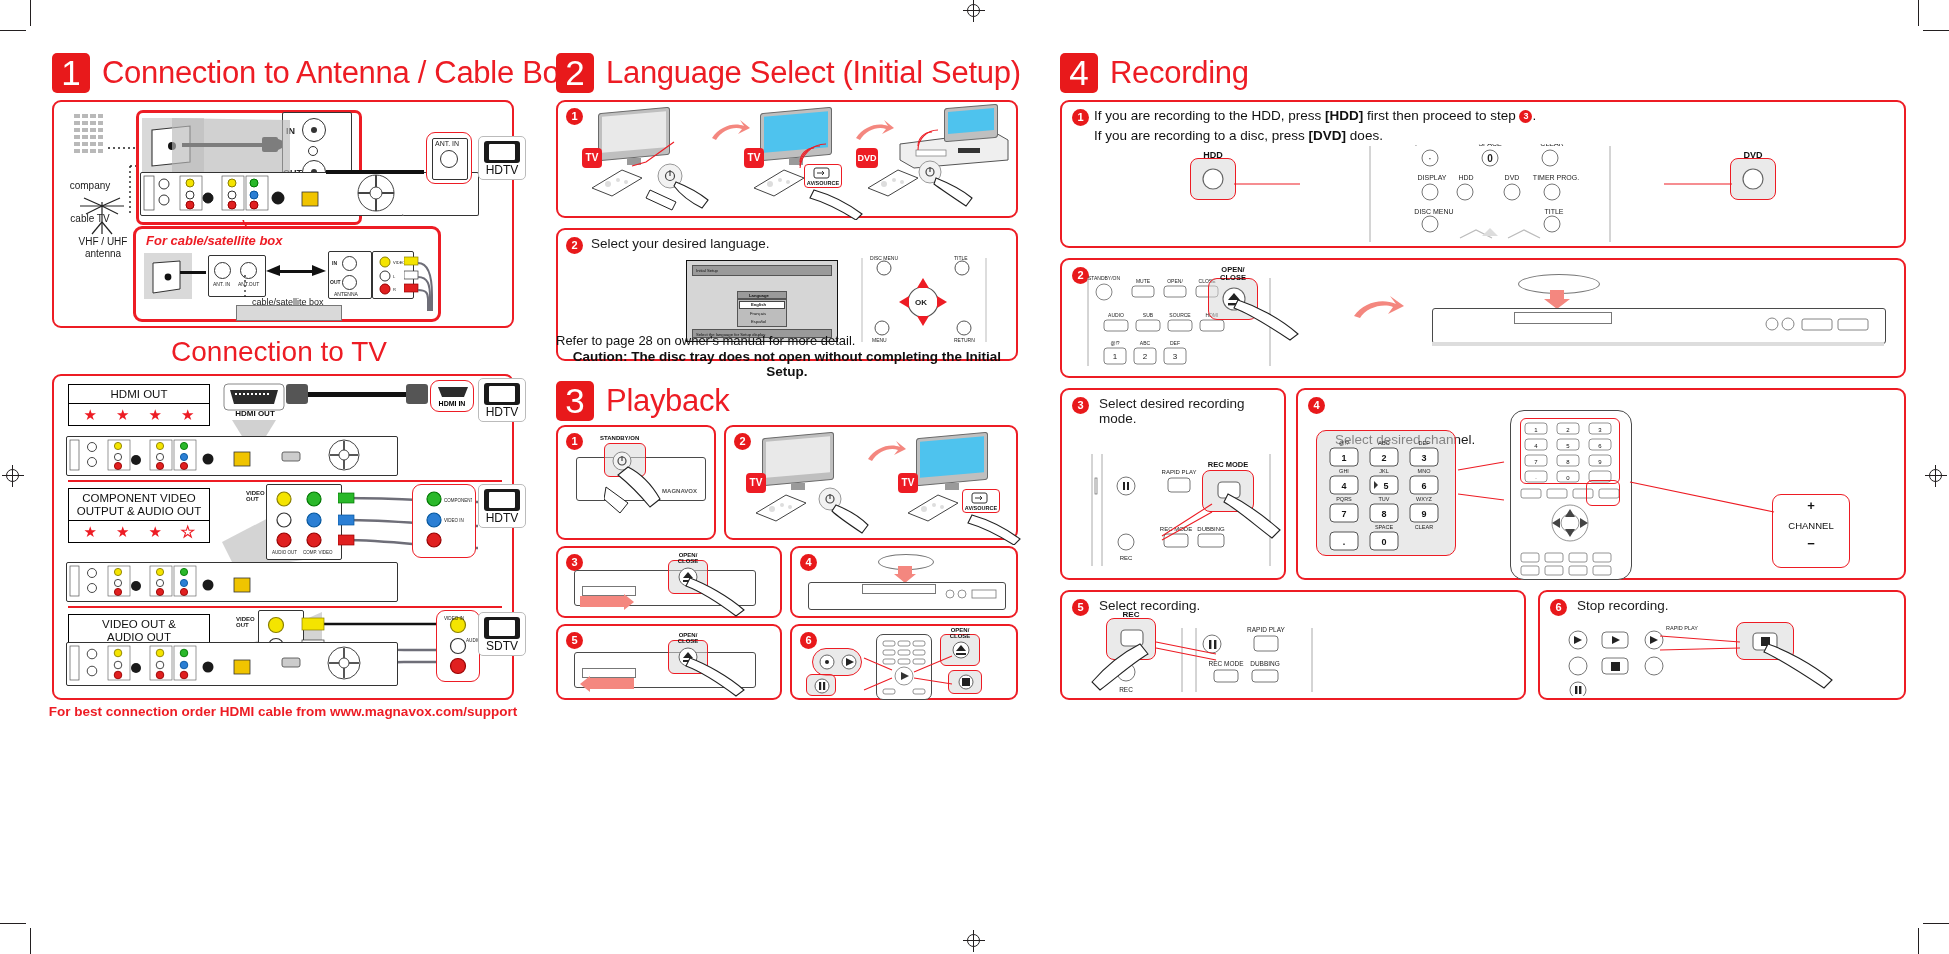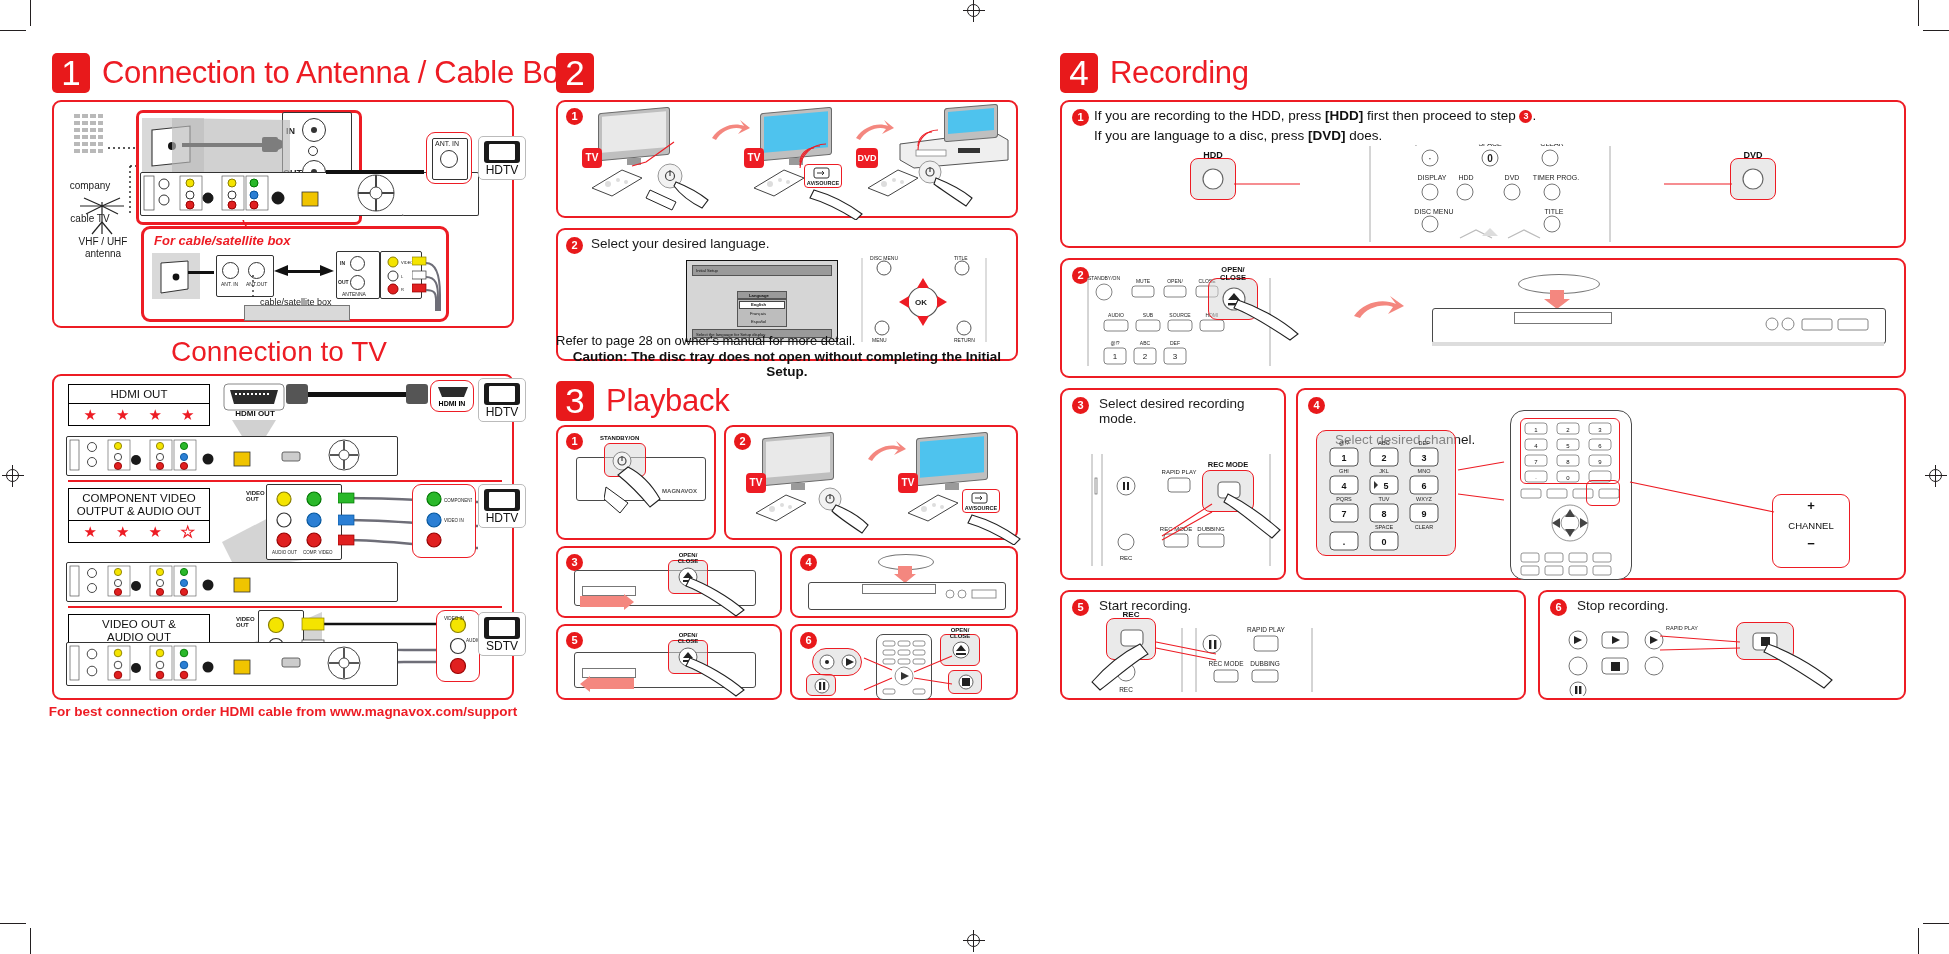--- a/index.html
+++ b/index.html
@@ -274,21 +274,21 @@
         <div class="cap">HDTV</div>
       </div>
 
       <svg class="cx" style="left:186px;top:118px;" width="22" height="32">
         <g stroke="#ed1c24" stroke-width="1.6" stroke-dasharray="2,3" fill="none">
             <path d="M3 0 L14 22"></path>
           </g>
         <polygon points="10,18 20,30 9,29" fill="#ed1c24"></polygon>
       </svg>
 
-      <div class="rbox rbox-thick" style="position:absolute;left:87px;top:124px;width:308px;height:96px;">
+      <div class="rbox rbox-thick" style="position:absolute;left:79px;top:124px;width:308px;height:96px;">
         <div style="position:absolute;left:10px;top:4px;font-size:13px;font-weight:bold;font-style:italic;color:#ed1c24;">For cable/satellite box</div>
 
         <div class="grey" style="position:absolute;left:8px;top:24px;width:48px;height:46px;"></div>
         <svg class="cx" style="left:14px;top:30px;" width="38" height="36">
           <polygon points="3,4 30,2 30,30 3,34" fill="#fff" stroke="#333" stroke-width="1"></polygon>
           <circle cx="18" cy="18" r="3.4" fill="#111"></circle>
         </svg>
         <div class="cable" style="left:44px;top:42px;width:26px;height:3px;"></div>
 
         <div class="panel" style="left:72px;top:26px;width:56px;height:40px;"></div>
@@ -601,20 +601,21 @@
       </svg>
     </div>
 
     <div class="footnote" style="position:absolute;left:0;top:704px;width:470px;">For best connection order HDMI cable from www.magnavox.com/support</div>
   </div>
 
   <div class="col col2">
 
     <div class="sec-head" style="position:absolute;left:4px;top:50px;">
       <div class="sec-num">2</div>
+      <div class="sec-title">Language Select (Initial Setup)</div>
     </div>
 
     <div class="rbox" style="position:absolute;left:4px;top:100px;width:462px;height:118px;">
       <div class="bullet" style="position:absolute;left:8px;top:6px;">1</div>
 
       <div class="flattv" style="left:40px;top:8px;width:72px;height:48px;">
         <div class="bez"></div>
           <div class="sc"></div>
           <div class="stand"></div>
       </div>
@@ -954,21 +955,21 @@
 
     <div class="sec-head" style="position:absolute;left:4px;top:50px;">
       <div class="sec-num">4</div>
       <div class="sec-title">Recording</div>
     </div>
 
     <div class="rbox" style="position:absolute;left:4px;top:100px;width:846px;height:148px;">
       <div class="bullet" style="position:absolute;left:10px;top:7px;">1</div>
       <div style="position:absolute;left:32px;top:4px;font-size:13.5px;color:#111;line-height:1.45;">
         <span>If you are recording to the HDD, press </span><b>[HDD]</b><span> first then proceed to step </span><span class="bullet sm">3</span><span>.</span><br>
-        <span>If you are language to a disc, press </span><b>[DVD]</b><span> does.</span>
+        <span>If you are recording to a disc, press </span><b>[DVD]</b><span> does.</span>
       </div>
 
       <div class="cx" style="left:218px;top:42px;width:420px;height:100px;">
         <svg width="420" height="100" viewBox="0 0 420 100">
           <g stroke="#aaa" stroke-width="1" fill="none">
               <path d="M90 2 L90 98"></path>
               <path d="M330 2 L330 98"></path>
             </g>
           <g fill="#fff" stroke="#666" stroke-width=".9">
             <circle cx="150" cy="14" r="8"></circle>
@@ -1251,21 +1252,21 @@
       <div style="position:absolute;left:474px;top:108px;width:78px;text-align:center;font-size:13px;font-weight:bold;color:#111;">+</div>
       <div style="position:absolute;left:474px;top:130px;width:78px;text-align:center;font-size:9.5px;color:#111;">CHANNEL</div>
       <div style="position:absolute;left:474px;top:146px;width:78px;text-align:center;font-size:13px;font-weight:bold;color:#111;">−</div>
       <svg class="cx" style="left:330px;top:86px;" width="150" height="44">
         <path d="M2 6 L146 36" stroke="#ed1c24" stroke-width="1.2" fill="none"></path>
       </svg>
     </div>
 
     <div class="rbox" style="position:absolute;left:4px;top:590px;width:466px;height:110px;">
       <div class="bullet" style="position:absolute;left:10px;top:7px;">5</div>
-      <div class="step-label" style="position:absolute;left:30px;top:6px;">Start recording.</div>
+      <div class="step-label" style="position:absolute;left:30px;top:6px;">Select recording.</div>
 
       <div class="cx" style="left:24px;top:34px;width:230px;height:70px;">
         <svg width="230" height="70" viewBox="0 0 230 70">
           <g stroke="#aaa" stroke-width="1" fill="none">
               <path d="M96 2 L96 66"></path>
               <path d="M110 2 L110 66"></path>
               <path d="M226 2 L226 66"></path>
             </g>
           <g fill="#fff" stroke="#666" stroke-width=".9">
             <circle cx="126" cy="18" r="9"></circle>

